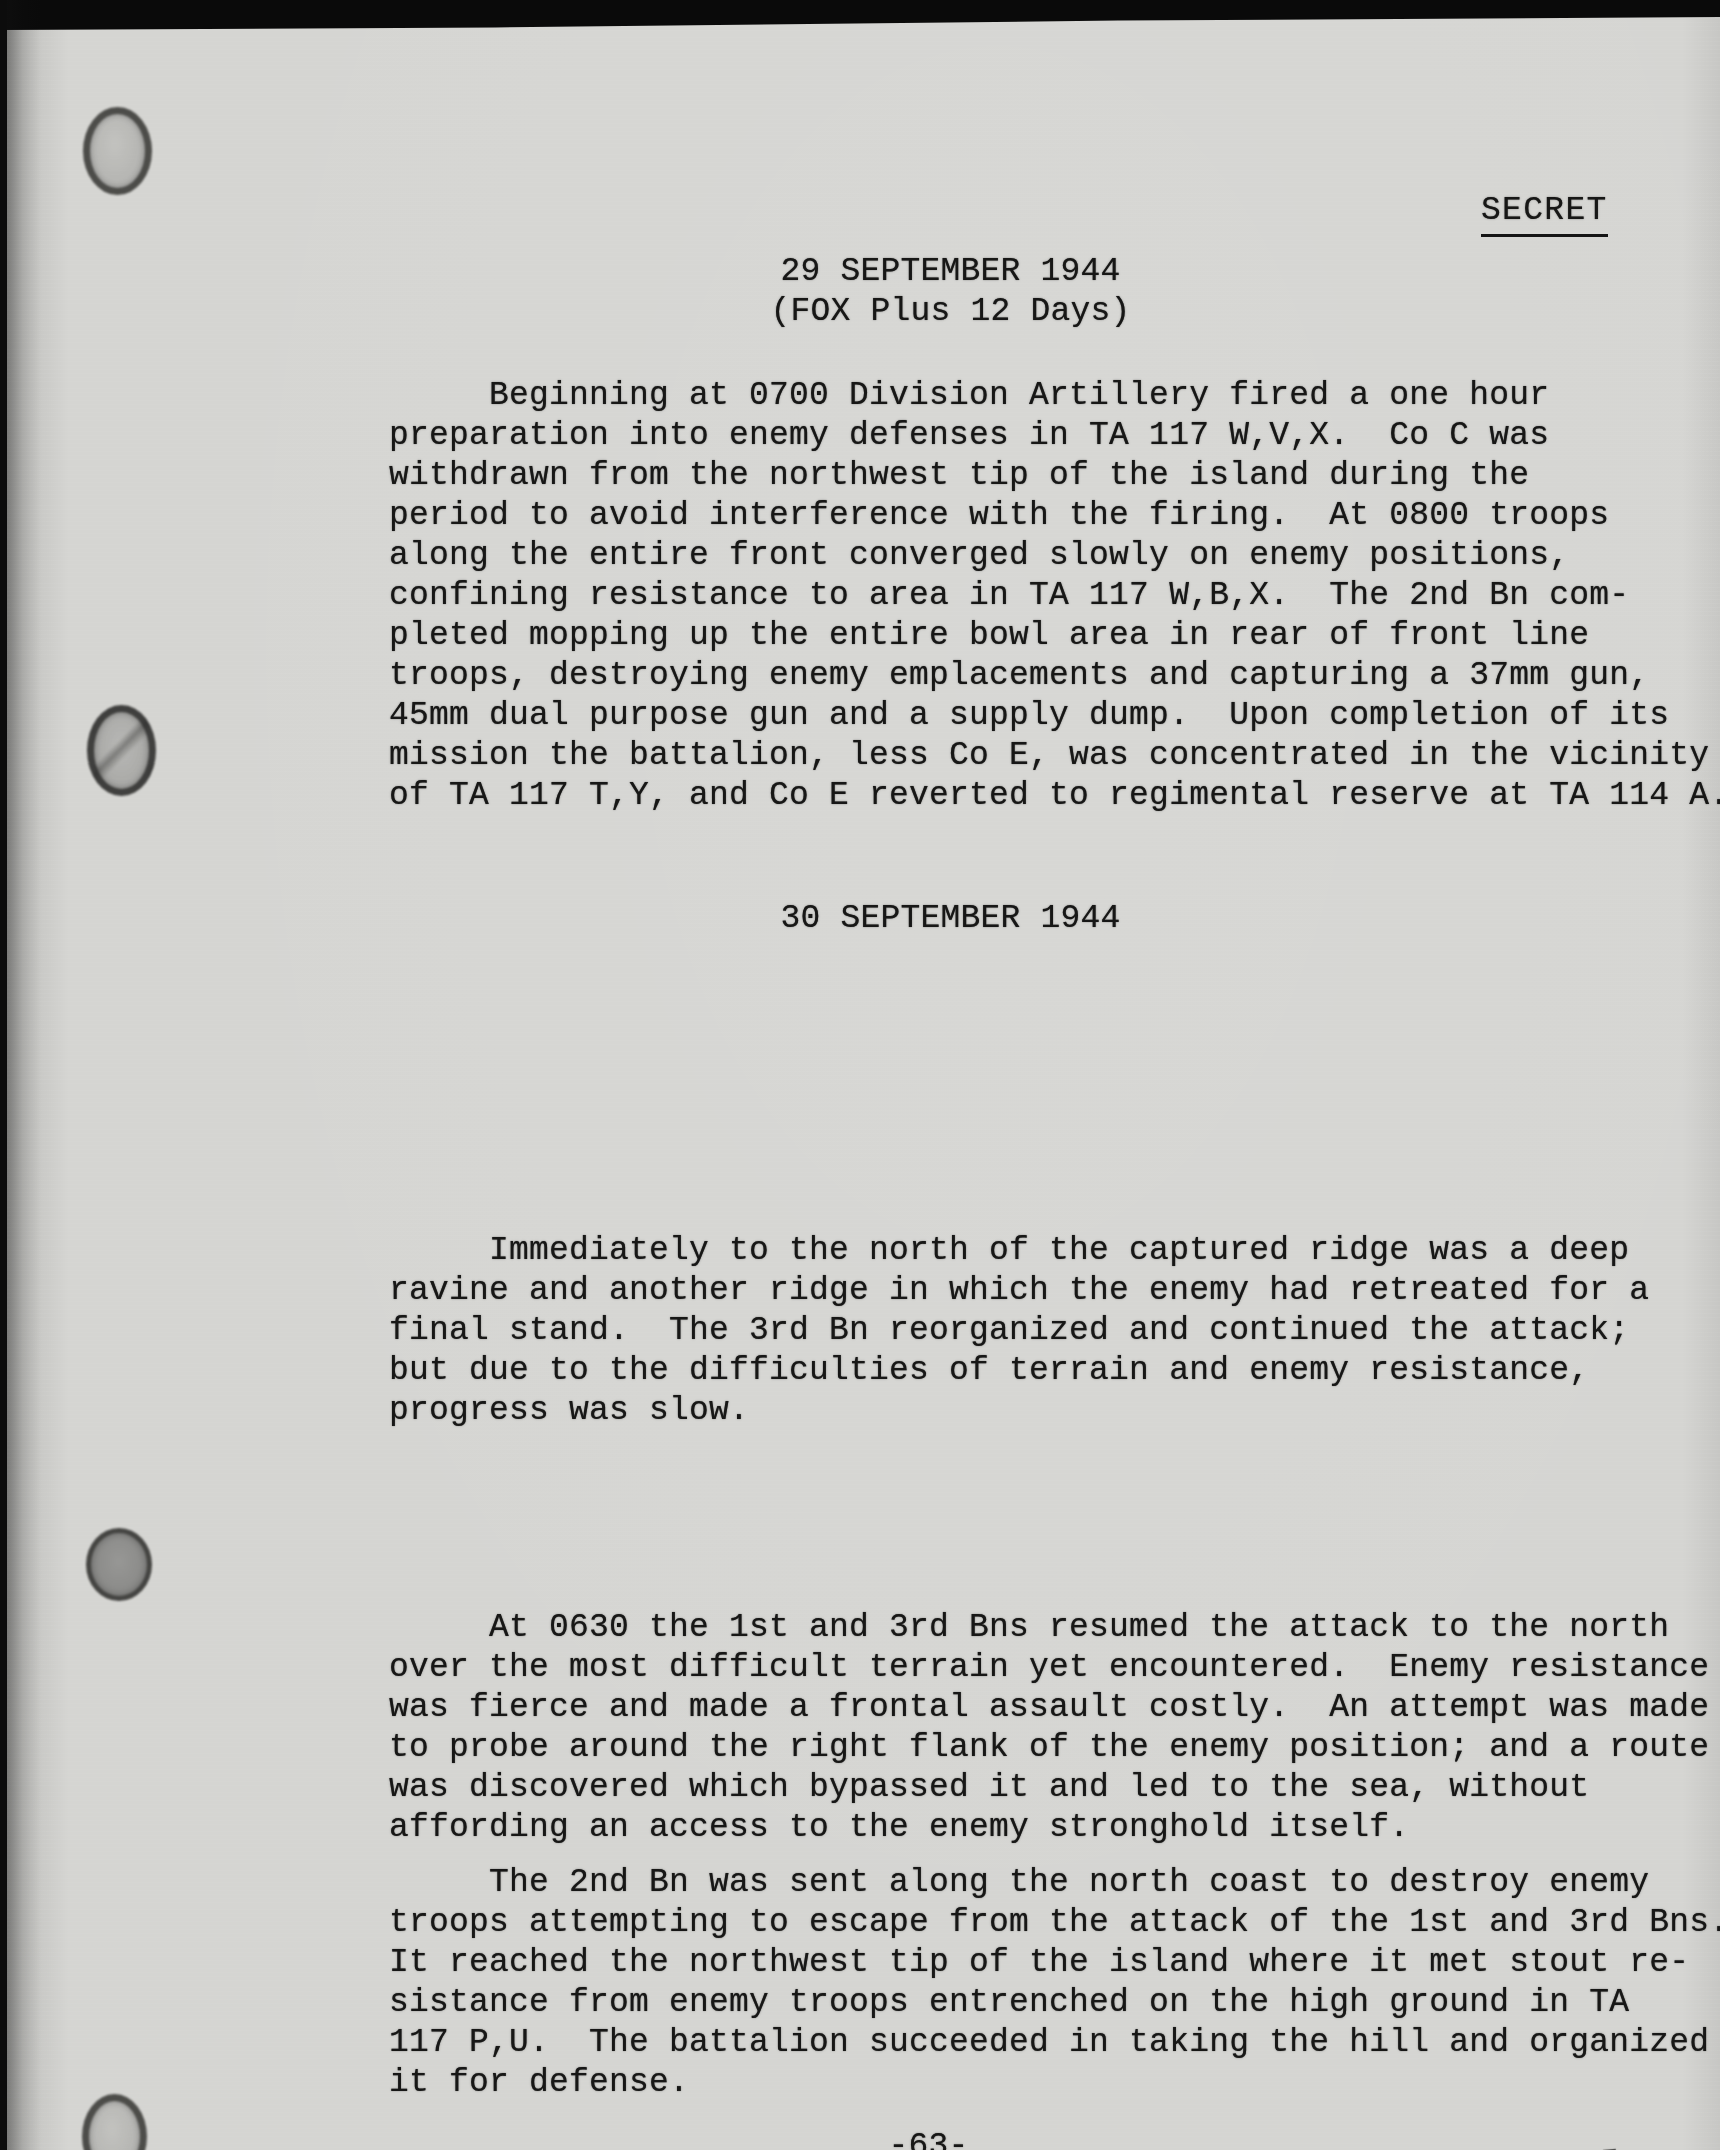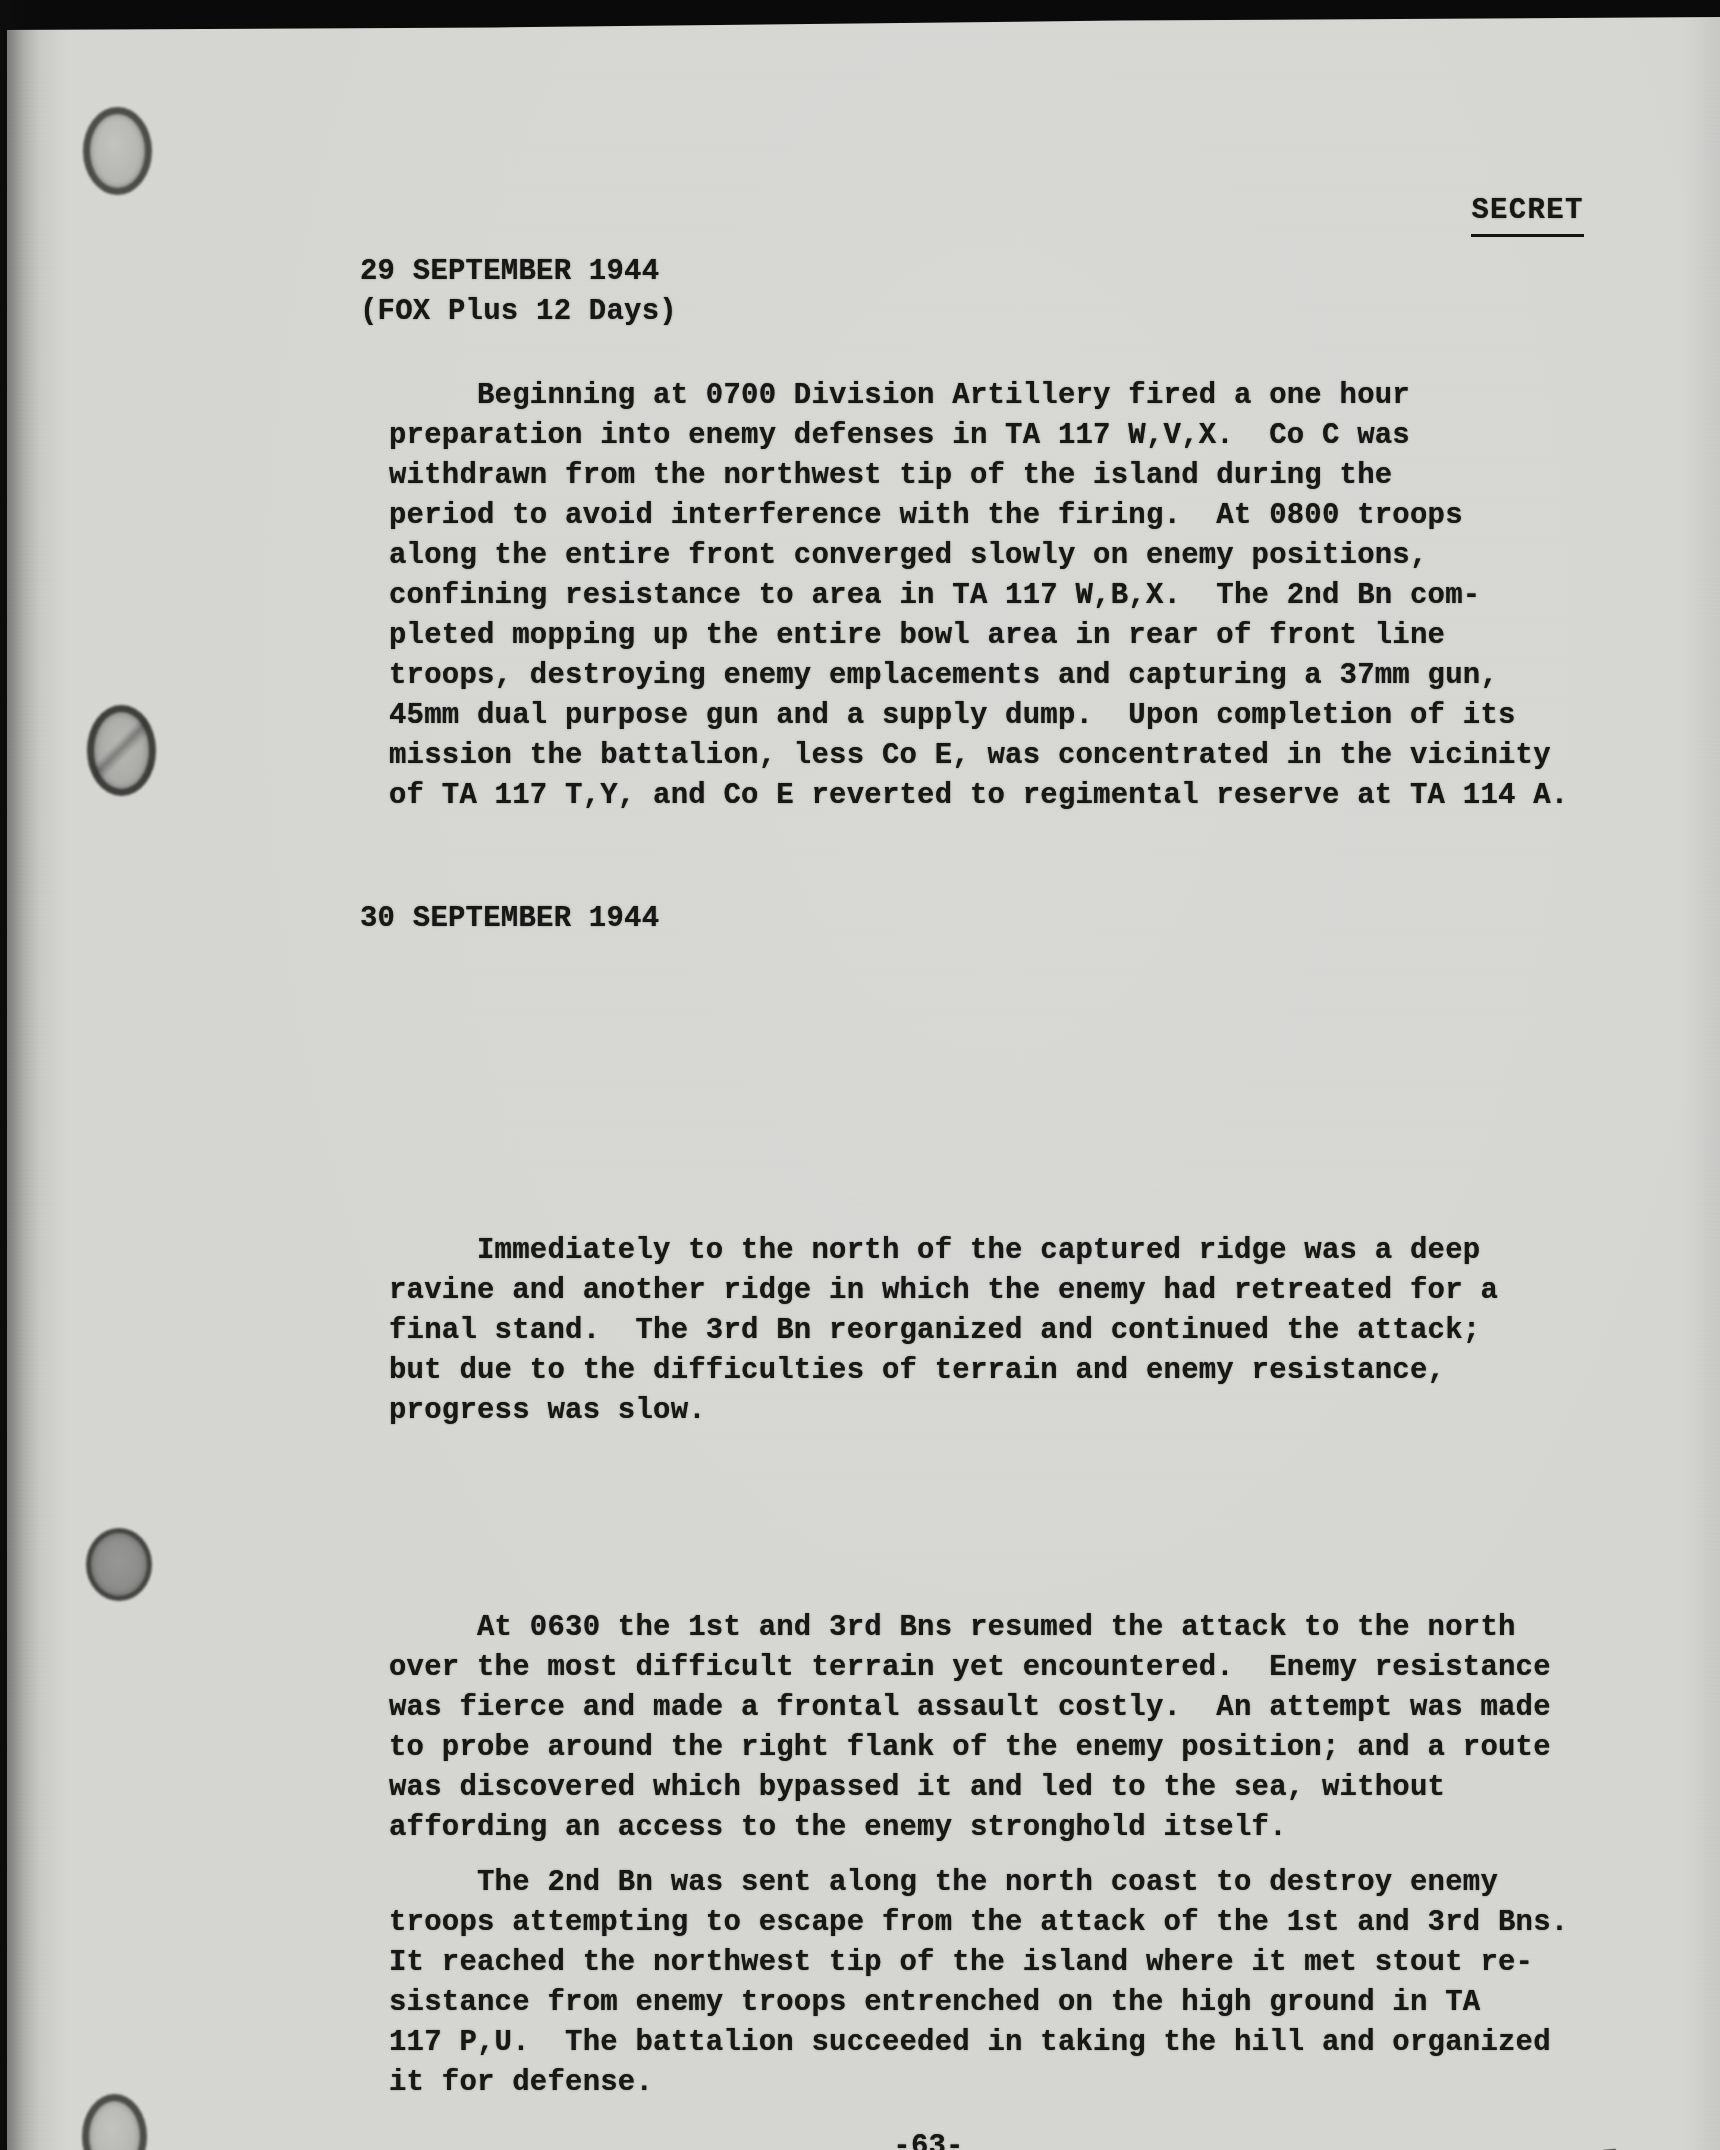--- a/index.html
+++ b/index.html
@@ -13,30 +13,30 @@
       radial-gradient(ellipse at 58% 28%, rgba(255,255,255,0.06), rgba(0,0,0,0) 65%),
       linear-gradient(90deg, rgba(0,0,0,0.20) 0px, rgba(0,0,0,0.08) 30px, rgba(0,0,0,0.0) 69px),
       linear-gradient(270deg, rgba(0,0,0,0.07) 0px, rgba(0,0,0,0.0) 39px),
       linear-gradient(0deg, rgba(0,0,0,0.06) 0px, rgba(0,0,0,0.0) 95px),
       #d5d5d2;
     font-family: "Liberation Mono", "DejaVu Sans Mono", monospace;
     color: #171716;
   }
   .typewriter {
     position: absolute;
-    font-size: 29px;
+    font-size: 33px;
     line-height: 40px;
-    font-weight: bold;
+    font-weight: normal;
     letter-spacing: 0.2px;
     white-space: pre;
     color: #171716;
     text-shadow: 0 0 0.9px rgba(15,15,15,0.65), 0 0 3px rgba(40,40,40,0.18);
     filter: blur(0.3px);
   }
-  .centerline { left: 360px; width: 1161px; text-align: left; }
+  .centerline { left: 370px; width: 1161px; text-align: center; }
   .centerline-footer { left: 348px; width: 1161px; text-align: center; }
   .classification { left: 1401px; top: 151px; }
   .classification .inner {
     display: inline-block;
     border-bottom: 3.9px solid #141414;
     padding-bottom: 2.6px;
     letter-spacing: 1.3px;
   }
   .handwritten {
     position: absolute;

